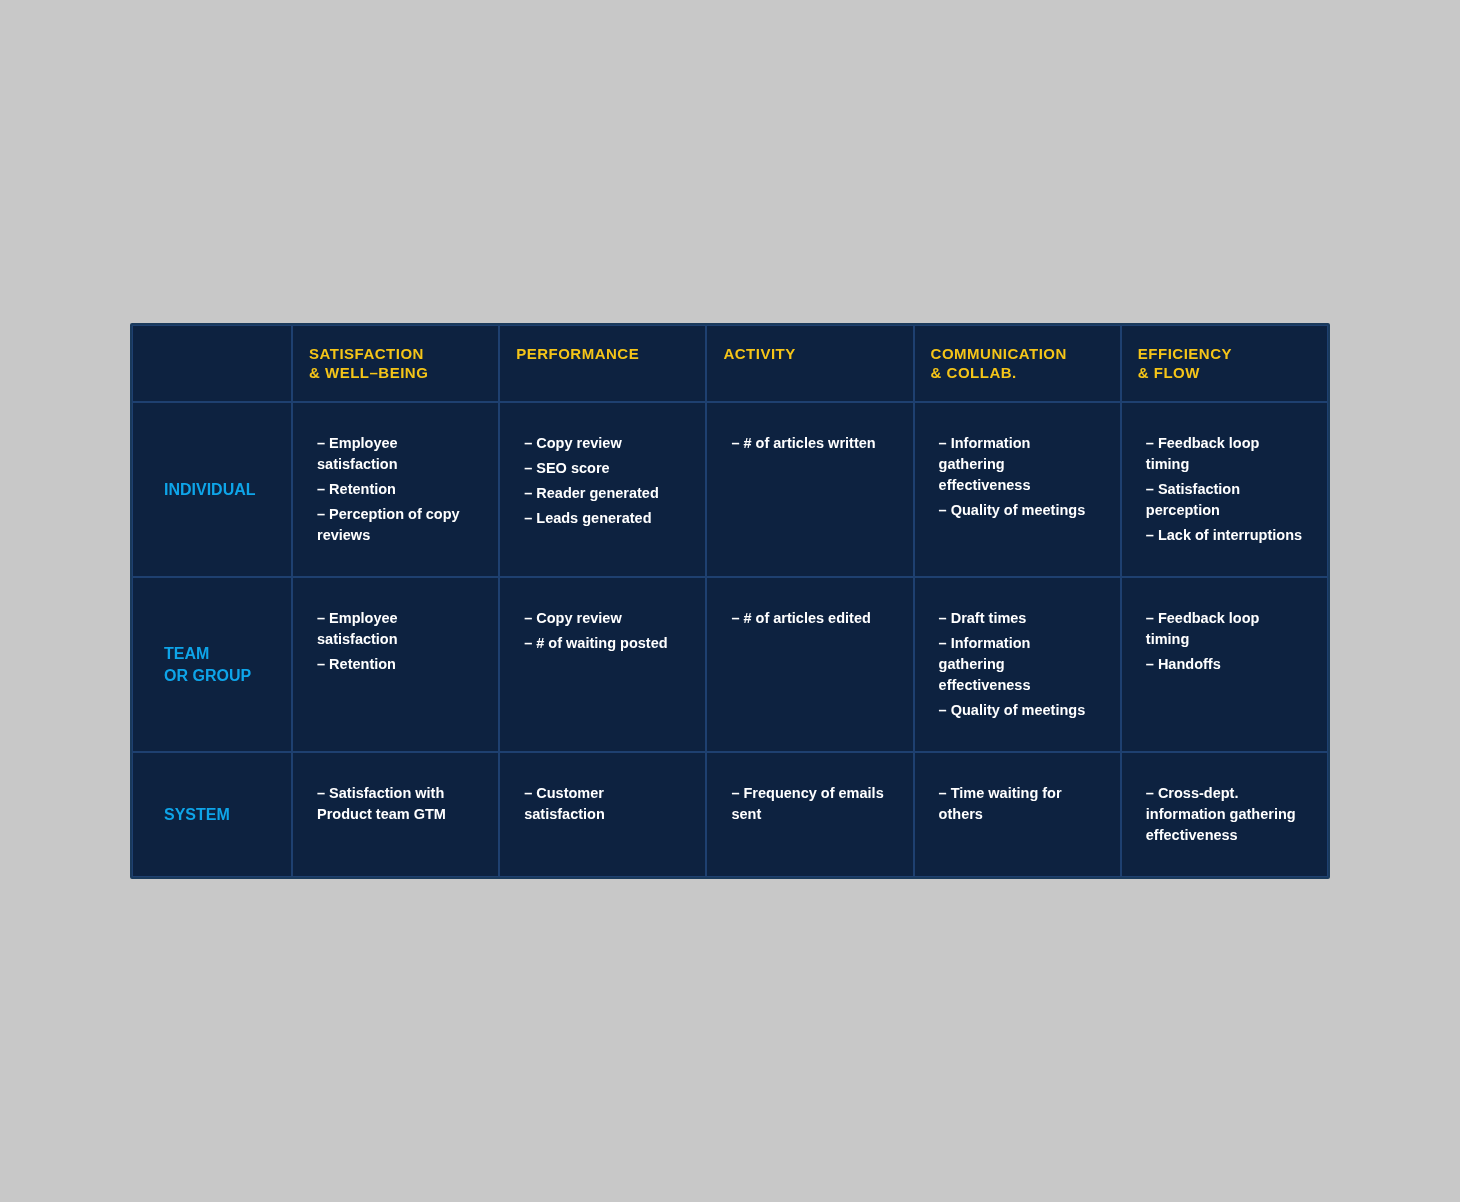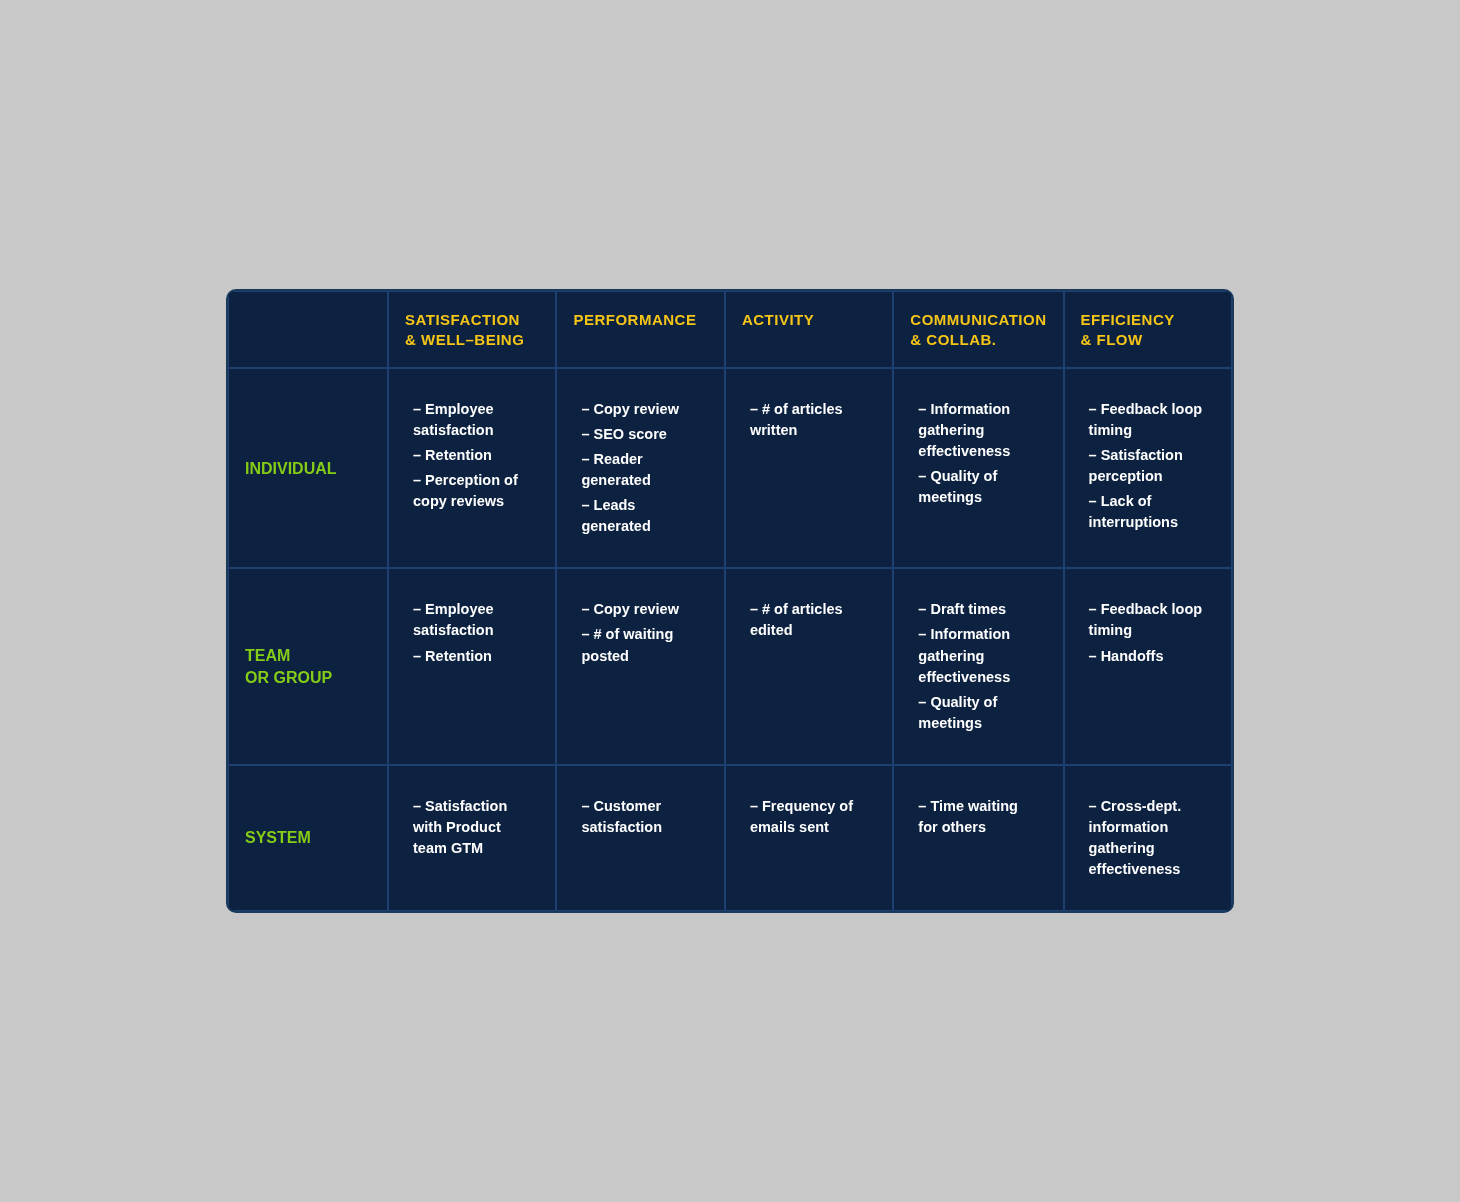--- a/index.html
+++ b/index.html
@@ -6,23 +6,23 @@
     body {
       background: #c8c8c8;
       display: flex;
       justify-content: center;
       align-items: center;
       min-height: 100vh;
       font-family: 'Arial Black', 'Arial', sans-serif;
     }
     .table-wrapper {
       background: #0d2240;
-      border-radius: 10px;
+      border-radius: 2px;
       overflow: hidden;
-      width: 1008px;
+      width: 1200px;
       border: 2px solid #1a3a5c;
     }
     .grid {
       display: grid;
       grid-template-columns: 160px 1fr 1fr 1fr 1fr 1fr;
       grid-template-rows: auto auto auto auto;
     }
     
     .header-empty {
       background: #0d2240;
@@ -36,22 +36,22 @@
       font-size: 15px;
       font-weight: 900;
       text-transform: uppercase;
       letter-spacing: 0.5px;
       line-height: 1.3;
     }
     
     .row-label {
       background: #0d2240;
       border: 1px solid #1e4070;
-      padding: 18px 16px;
-      color: #84cc16;
+      padding: 18px 31px;
+      color: #0ea5e9;
       font-size: 16px;
       font-weight: 900;
       text-transform: uppercase;
       line-height: 1.35;
       display: flex;
       align-items: center;
     }
     
     .data-cell {
       background: #0d2240;

